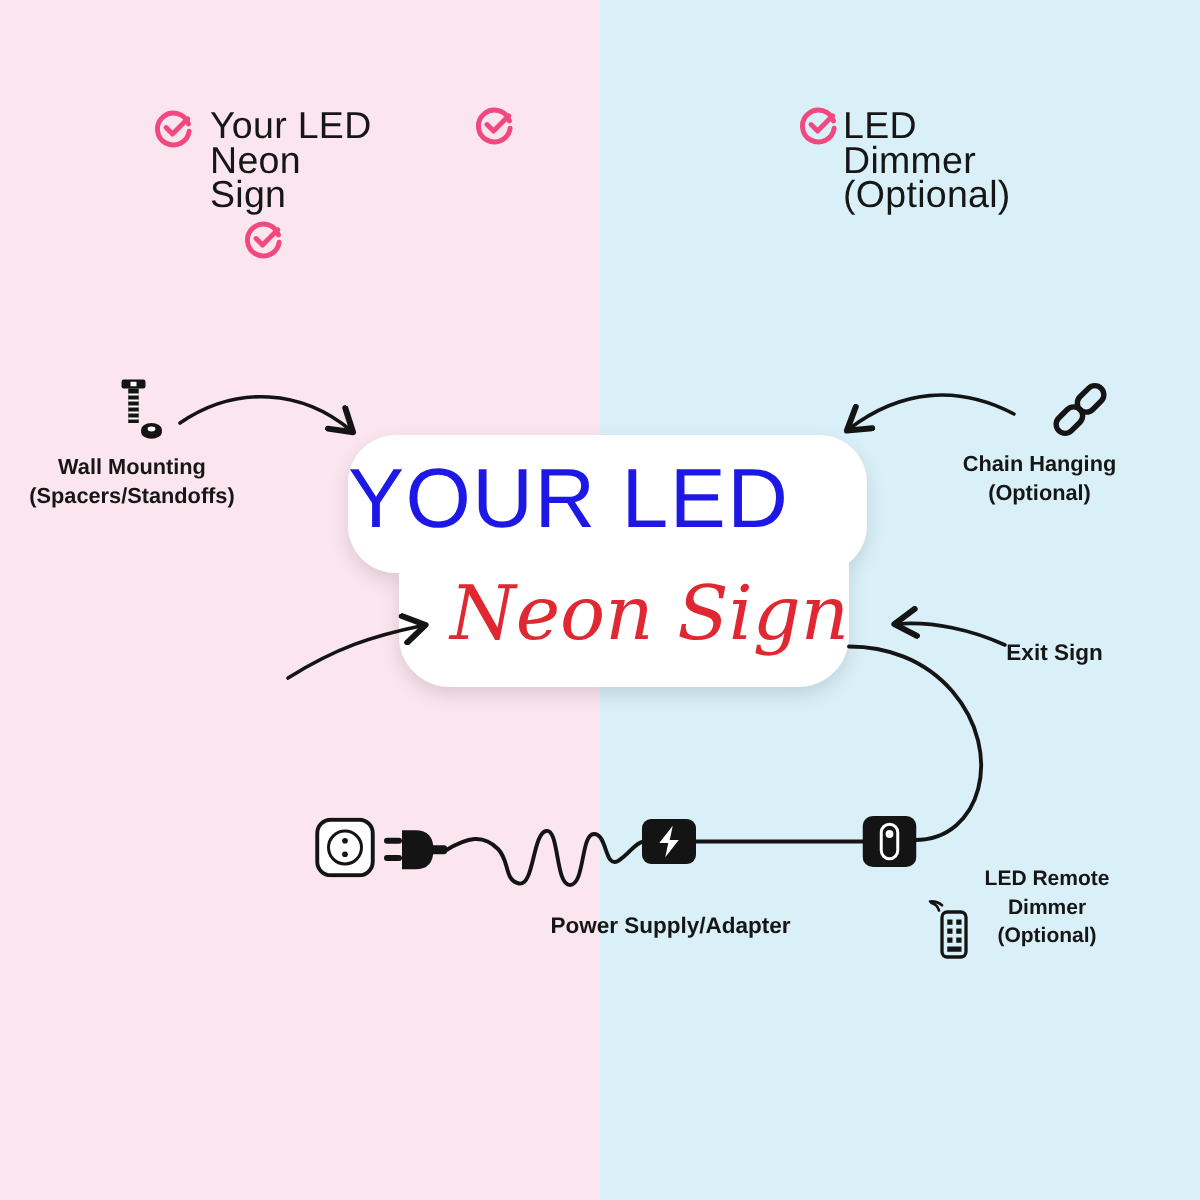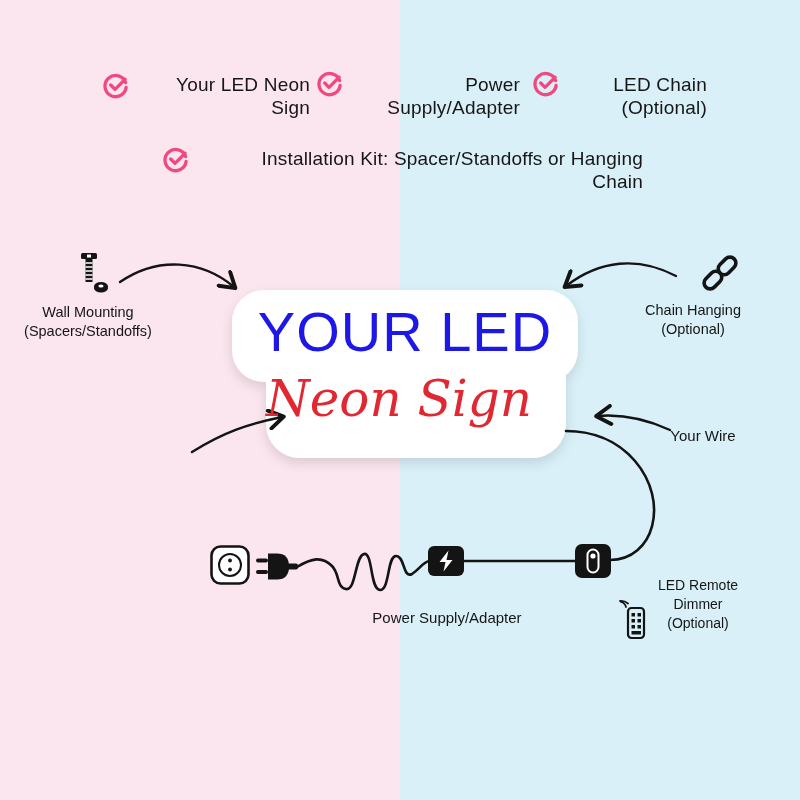--- a/index.html
+++ b/index.html
@@ -4,27 +4,27 @@
 <style>
   * { margin:0; padding:0; box-sizing:border-box; }
   html,body { background:#fff; }
   body { font-family:"Liberation Sans","DejaVu Sans",sans-serif; color:var(--ink,#141414); }
   .stage { position:relative; width:800px; height:800px; overflow:hidden; background:var(--bg-left,#fbe5ee); }
   .bg-right { position:absolute; left:400px; top:0; width:400px; height:800px; background:var(--bg-right,#d9f0f8); }
   .abs { position:absolute; }
   svg.layer { position:absolute; left:0; top:0; }
   .arrow { fill:none; stroke:#141414; stroke-width:2.4; stroke-linecap:round; marker-end:url(#ah); }
   .wire  { fill:none; stroke:#141414; stroke-width:2.6; stroke-linecap:round; }
-  .chk-label { position:absolute; font-size:19px; font-weight:500; letter-spacing:.2px;
-               line-height:23px; text-align:right; white-space:pre-line; color:#161616; }
+  .chk-label { position:absolute; font-size:25px; font-weight:500; letter-spacing:.2px;
+               line-height:23px; text-align:left; white-space:pre-line; color:#161616; }
   .callout { position:absolute; font-size:14.5px; line-height:19px; text-align:center;
-             white-space:pre-line; color:#161616; }
-  .sign-line1 { position:absolute; left:232px; top:299px; width:346px; text-align:center;
+             white-space:pre-line; color:#161616;font-weight:bold; }
+  .sign-line1 { position:absolute; left:232px; top:299px; width:346px; text-align:left;
                 font-size:56px; letter-spacing:1px; color:var(--sign-blue,#1d18e6); }
-  .sign-line2 { position:absolute; left:266px; top:370px; width:300px; text-align:left;
+  .sign-line2 { position:absolute; left:266px; top:380px; width:300px; text-align:right;
                 font-family:"DejaVu Serif","Liberation Serif",serif; font-style:italic;
                 font-size:50px; color:var(--sign-red,#e02833); }
   .chk-ico { position:absolute; }
 </style>
 </head>
 <body>
 
 <div class="stage">
   <div class="bg-right"></div>
 
@@ -60,36 +60,32 @@
     <path d="M24.5 11 A 11 11 0 1 0 25 16" fill="none" stroke="#f1487f" stroke-width="3.4" stroke-linecap="round"></path>
     <path d="M9 13.5 L13.5 18 L24 7.5" fill="none" stroke="#f1487f" stroke-width="3.4" stroke-linecap="round" stroke-linejoin="round"></path>
   </svg>
   <div class="chk-label" style="left:140px;top:73px;width:170px">Your LED Neon
 Sign</div>
 
   <svg class="chk-ico" style="left:316px;top:70px" width="27" height="27" viewBox="0 0 28 28">
     <path d="M24.5 11 A 11 11 0 1 0 25 16" fill="none" stroke="#f1487f" stroke-width="3.4" stroke-linecap="round"></path>
     <path d="M9 13.5 L13.5 18 L24 7.5" fill="none" stroke="#f1487f" stroke-width="3.4" stroke-linecap="round" stroke-linejoin="round"></path>
   </svg>
-  <div class="chk-label" style="left:352px;top:73px;width:168px">Power
-Supply/Adapter</div>
 
   <svg class="chk-ico" style="left:532px;top:70px" width="27" height="27" viewBox="0 0 28 28">
     <path d="M24.5 11 A 11 11 0 1 0 25 16" fill="none" stroke="#f1487f" stroke-width="3.4" stroke-linecap="round"></path>
     <path d="M9 13.5 L13.5 18 L24 7.5" fill="none" stroke="#f1487f" stroke-width="3.4" stroke-linecap="round" stroke-linejoin="round"></path>
   </svg>
-  <div class="chk-label" style="left:562px;top:73px;width:145px">LED Chain
+  <div class="chk-label" style="left:562px;top:73px;width:145px">LED Dimmer
 (Optional)</div>
 
   <svg class="chk-ico" style="left:162px;top:146px" width="27" height="27" viewBox="0 0 28 28">
     <path d="M24.5 11 A 11 11 0 1 0 25 16" fill="none" stroke="#f1487f" stroke-width="3.4" stroke-linecap="round"></path>
     <path d="M9 13.5 L13.5 18 L24 7.5" fill="none" stroke="#f1487f" stroke-width="3.4" stroke-linecap="round" stroke-linejoin="round"></path>
   </svg>
-  <div class="chk-label" style="left:198px;top:147px;width:445px">Installation Kit: Spacer/Standoffs or Hanging
-Chain</div>
 
   <div class="sign-line1">YOUR LED</div>
   <div class="sign-line2">Neon Sign</div>
 
   <svg class="abs" style="left:72px;top:252px" width="40" height="48" viewBox="0 0 40 48">
     <rect x="9" y="1" width="16" height="6" rx="1.5" fill="#141414"></rect>
     <rect x="15" y="2.5" width="4" height="3" fill="#ffffff"></rect>
     <rect x="13.5" y="7" width="7" height="23" fill="#141414"></rect>
     <path d="M13.5 11 h7 M13.5 15 h7 M13.5 19 h7 M13.5 23 h7 M13.5 27 h7" stroke="#ffffff" stroke-width="1.3"></path>
     <ellipse cx="29" cy="36" rx="7" ry="4.5" fill="#141414"></ellipse>
@@ -102,21 +98,21 @@
 
   <svg class="abs" style="left:697px;top:254px" width="46" height="38" viewBox="0 0 46 38">
     <g transform="rotate(-45 23 19)" fill="none" stroke="#141414" stroke-width="3.6">
       <rect x="3" y="13" width="20" height="12" rx="6"></rect>
       <rect x="23" y="13" width="20" height="12" rx="6"></rect>
     </g>
   </svg>
   <div class="callout" style="left:618px;top:301px;width:150px">Chain Hanging
 (Optional)</div>
 
-  <div class="callout" style="left:658px;top:426px;width:90px;font-size:15px">Your Wire</div>
+  <div class="callout" style="left:658px;top:426px;width:90px;font-size:15px">Exit Sign</div>
 
   <svg class="abs" style="left:210px;top:545px" width="40" height="40" viewBox="0 0 40 40">
     <rect x="1.5" y="1.5" width="37" height="37" rx="9" fill="#ffffff" stroke="#141414" stroke-width="2.6"></rect>
     <circle cx="20" cy="20" r="11" fill="none" stroke="#141414" stroke-width="2"></circle>
     <circle cx="20" cy="15.5" r="1.9" fill="#141414"></circle>
     <circle cx="20" cy="24.5" r="1.9" fill="#141414"></circle>
   </svg>
 
   <svg class="abs" style="left:256px;top:550px" width="42" height="33" viewBox="0 0 42 33">
     <rect x="0" y="8.5" width="12" height="4" rx="2" fill="#141414"></rect>

